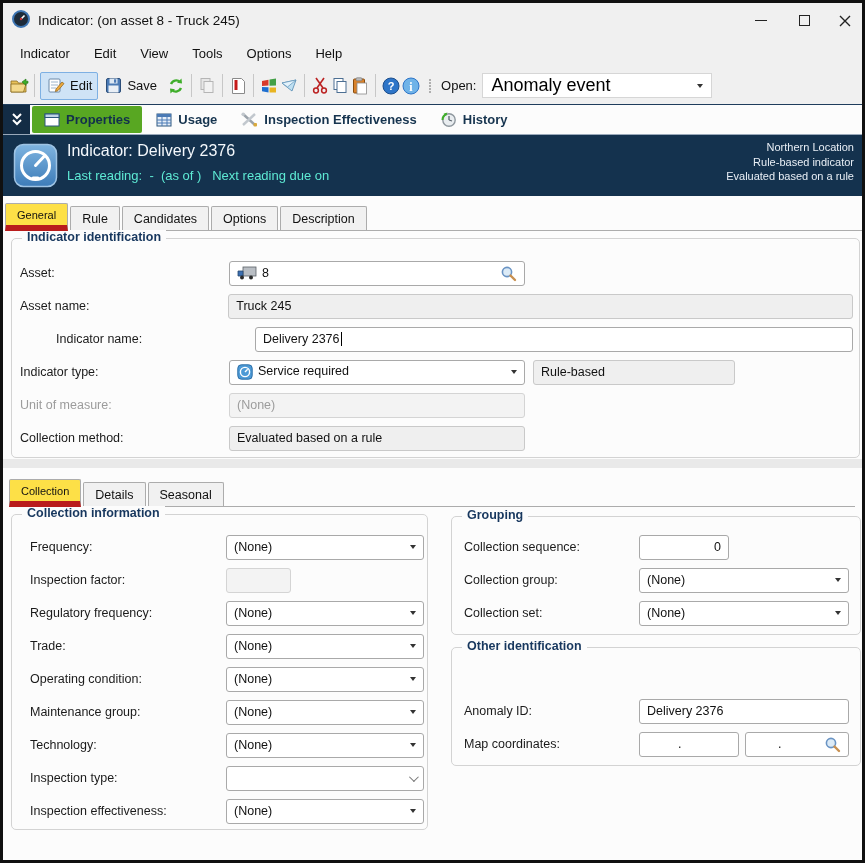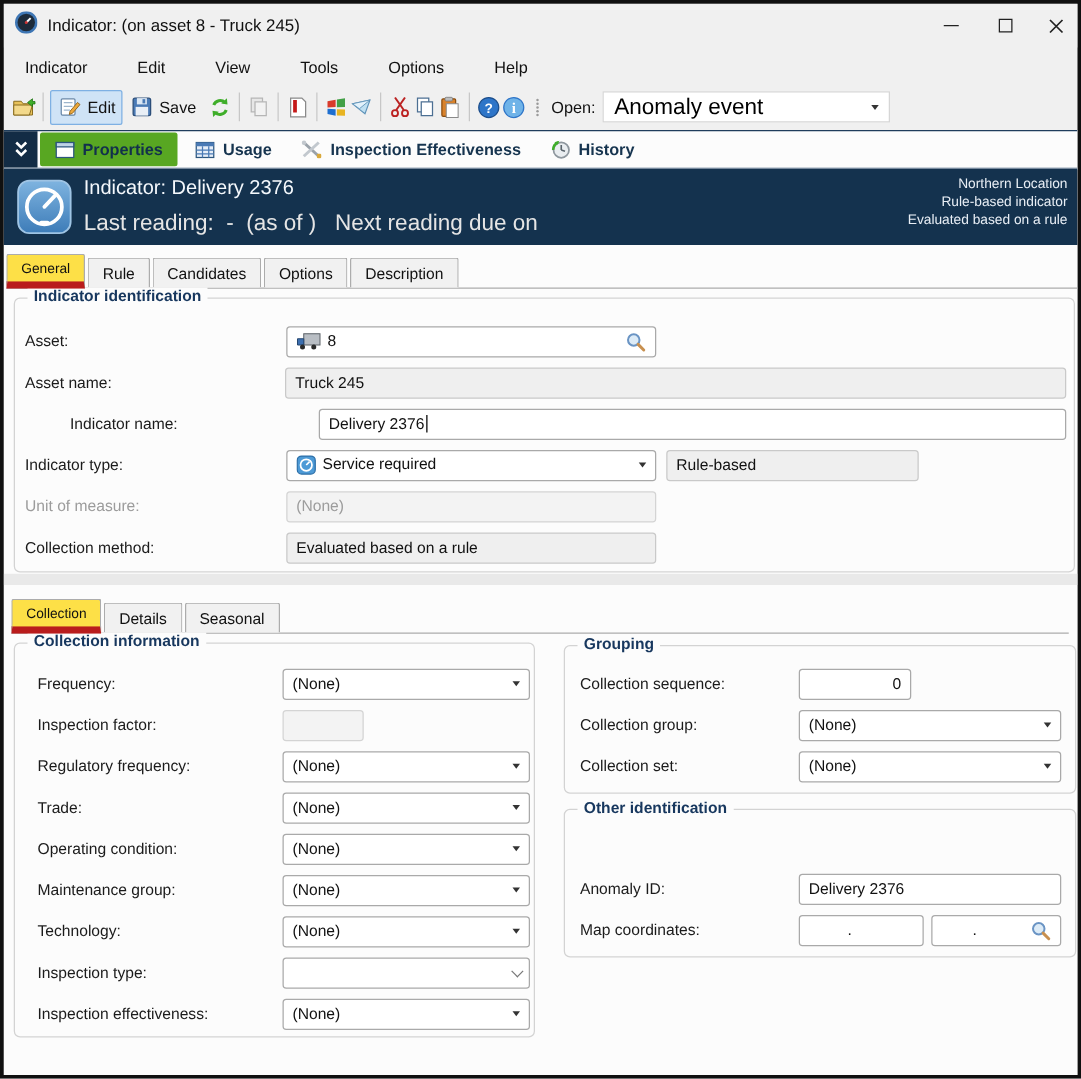--- a/index.html
+++ b/index.html
@@ -9,21 +9,21 @@
   
   .titlebar { position:absolute; left:0; top:0; right:0; height:35px; background:#F0F0F0; display:flex; align-items:center; padding-left:9px; }
   .titlebar .title { font-size:13.5px; color:#111; margin-left:8px; }
   .win-controls { position:absolute; right:2px; top:0; height:35px; display:flex; align-items:center; }
   .wc { width:44px; height:30px; display:flex; align-items:center; justify-content:center; color:#111; }
   .wc-min  { width:34px; } .wc-max { width:52px; } .wc-close { width:30px; }
   .min-glyph { width:12px; height:1.5px; background:#222; }
   .max-glyph { width:11px; height:11px; border:1.5px solid #222; }
 
   
-  .menubar { position:absolute; left:0; top:37px; right:0; height:27px; display:flex; align-items:center; padding-left:8px;gap:16px; }
+  .menubar { position:absolute; left:0; top:37px; right:0; height:27px; display:flex; align-items:center; padding-left:8px; }
   .menu-item { font-size:13px; color:#111; padding:4px 9px; margin-right:6px; cursor:default; }
 
   
   .toolbar { position:absolute; left:0; top:64px; right:0; height:37px; display:flex; align-items:center; padding-left:6px; }
   .tb-sep { width:1px; height:23px; background:#C7C7C7; margin:0 5px; }
   .tb-btn { display:flex; align-items:center; gap:4px; padding:3px 5px; border-radius:2px; font-size:13px; color:#111; }
   .tb-btn.hl { background:#CFE3F6; border:1px solid #7EB0E3; }
   .tb-ico { display:flex; align-items:center; justify-content:center; width:20px; height:20px; }
   .grip { width:2px; height:2px; border-radius:50%; background:#9a9a9a; margin:0 8px; box-shadow:0 -6px 0 #9a9a9a, 0 -3px 0 #9a9a9a, 0 3px 0 #9a9a9a, 0 6px 0 #9a9a9a; }
   .open-label { font-size:13px; color:#111; margin:0 6px 0 2px; }
@@ -34,21 +34,21 @@
   
   .viewtabs { position:absolute; left:0; top:101px; right:0; height:32px; background:#FCFCFC; border-top:1px solid #1F3D5C; border-bottom:2px solid #9AA9BA; display:flex; align-items:stretch; }
   .chev-block { width:27px; background:#132C45; display:flex; align-items:center; justify-content:center; }
   .vtab { display:flex; align-items:center; gap:6px; padding:0 12px; font-size:13px; font-weight:bold; color:#16344F; }
   .vtab.active { background:#58A722; border-radius:2px; margin:1px 2px; color:#12304C; }
 
   
   .headerband { position:absolute; left:0; top:132px; right:0; height:61px; background:#14324E; color:#fff; }
   .hdr-icon { position:absolute; left:10px; top:8px; }
   .hdr-title { position:absolute; left:64px; top:7px; font-size:16px; color:#F4F8FC; }
-  .hdr-sub { position:absolute; left:64px; top:33px; font-size:18px; color:#e5e5e5; white-space:pre; }
+  .hdr-sub { position:absolute; left:64px; top:33px; font-size:13px; color:#5eead4; white-space:pre; }
   .hdr-right { position:absolute; right:8px; top:5px; text-align:right; font-size:11px; line-height:14.5px; color:#E8EEF5; }
 
   
   .content { position:absolute; left:0; top:193px; right:0; bottom:0; background:#FCFCFC; }
   .divider { position:absolute; left:0; top:263px; right:0; height:9px; background:#E9E9E9; }
 
   .ftabs { position:absolute; display:flex; align-items:flex-end; border-bottom:1px solid #ACACAC; }
   .ftabs.top { left:2px; top:7px; right:0; height:28px; }
   .ftabs.bottom { left:6px; top:284px; width:846px; height:27px; }
   .ftab { border:1px solid #ACACAC; border-bottom:none; border-radius:2px 2px 0 0; background:#F1F1F1; padding:4px 11px 4px; font-size:12.5px; color:#111; margin-right:2px; height:24px; display:flex; align-items:center; }

